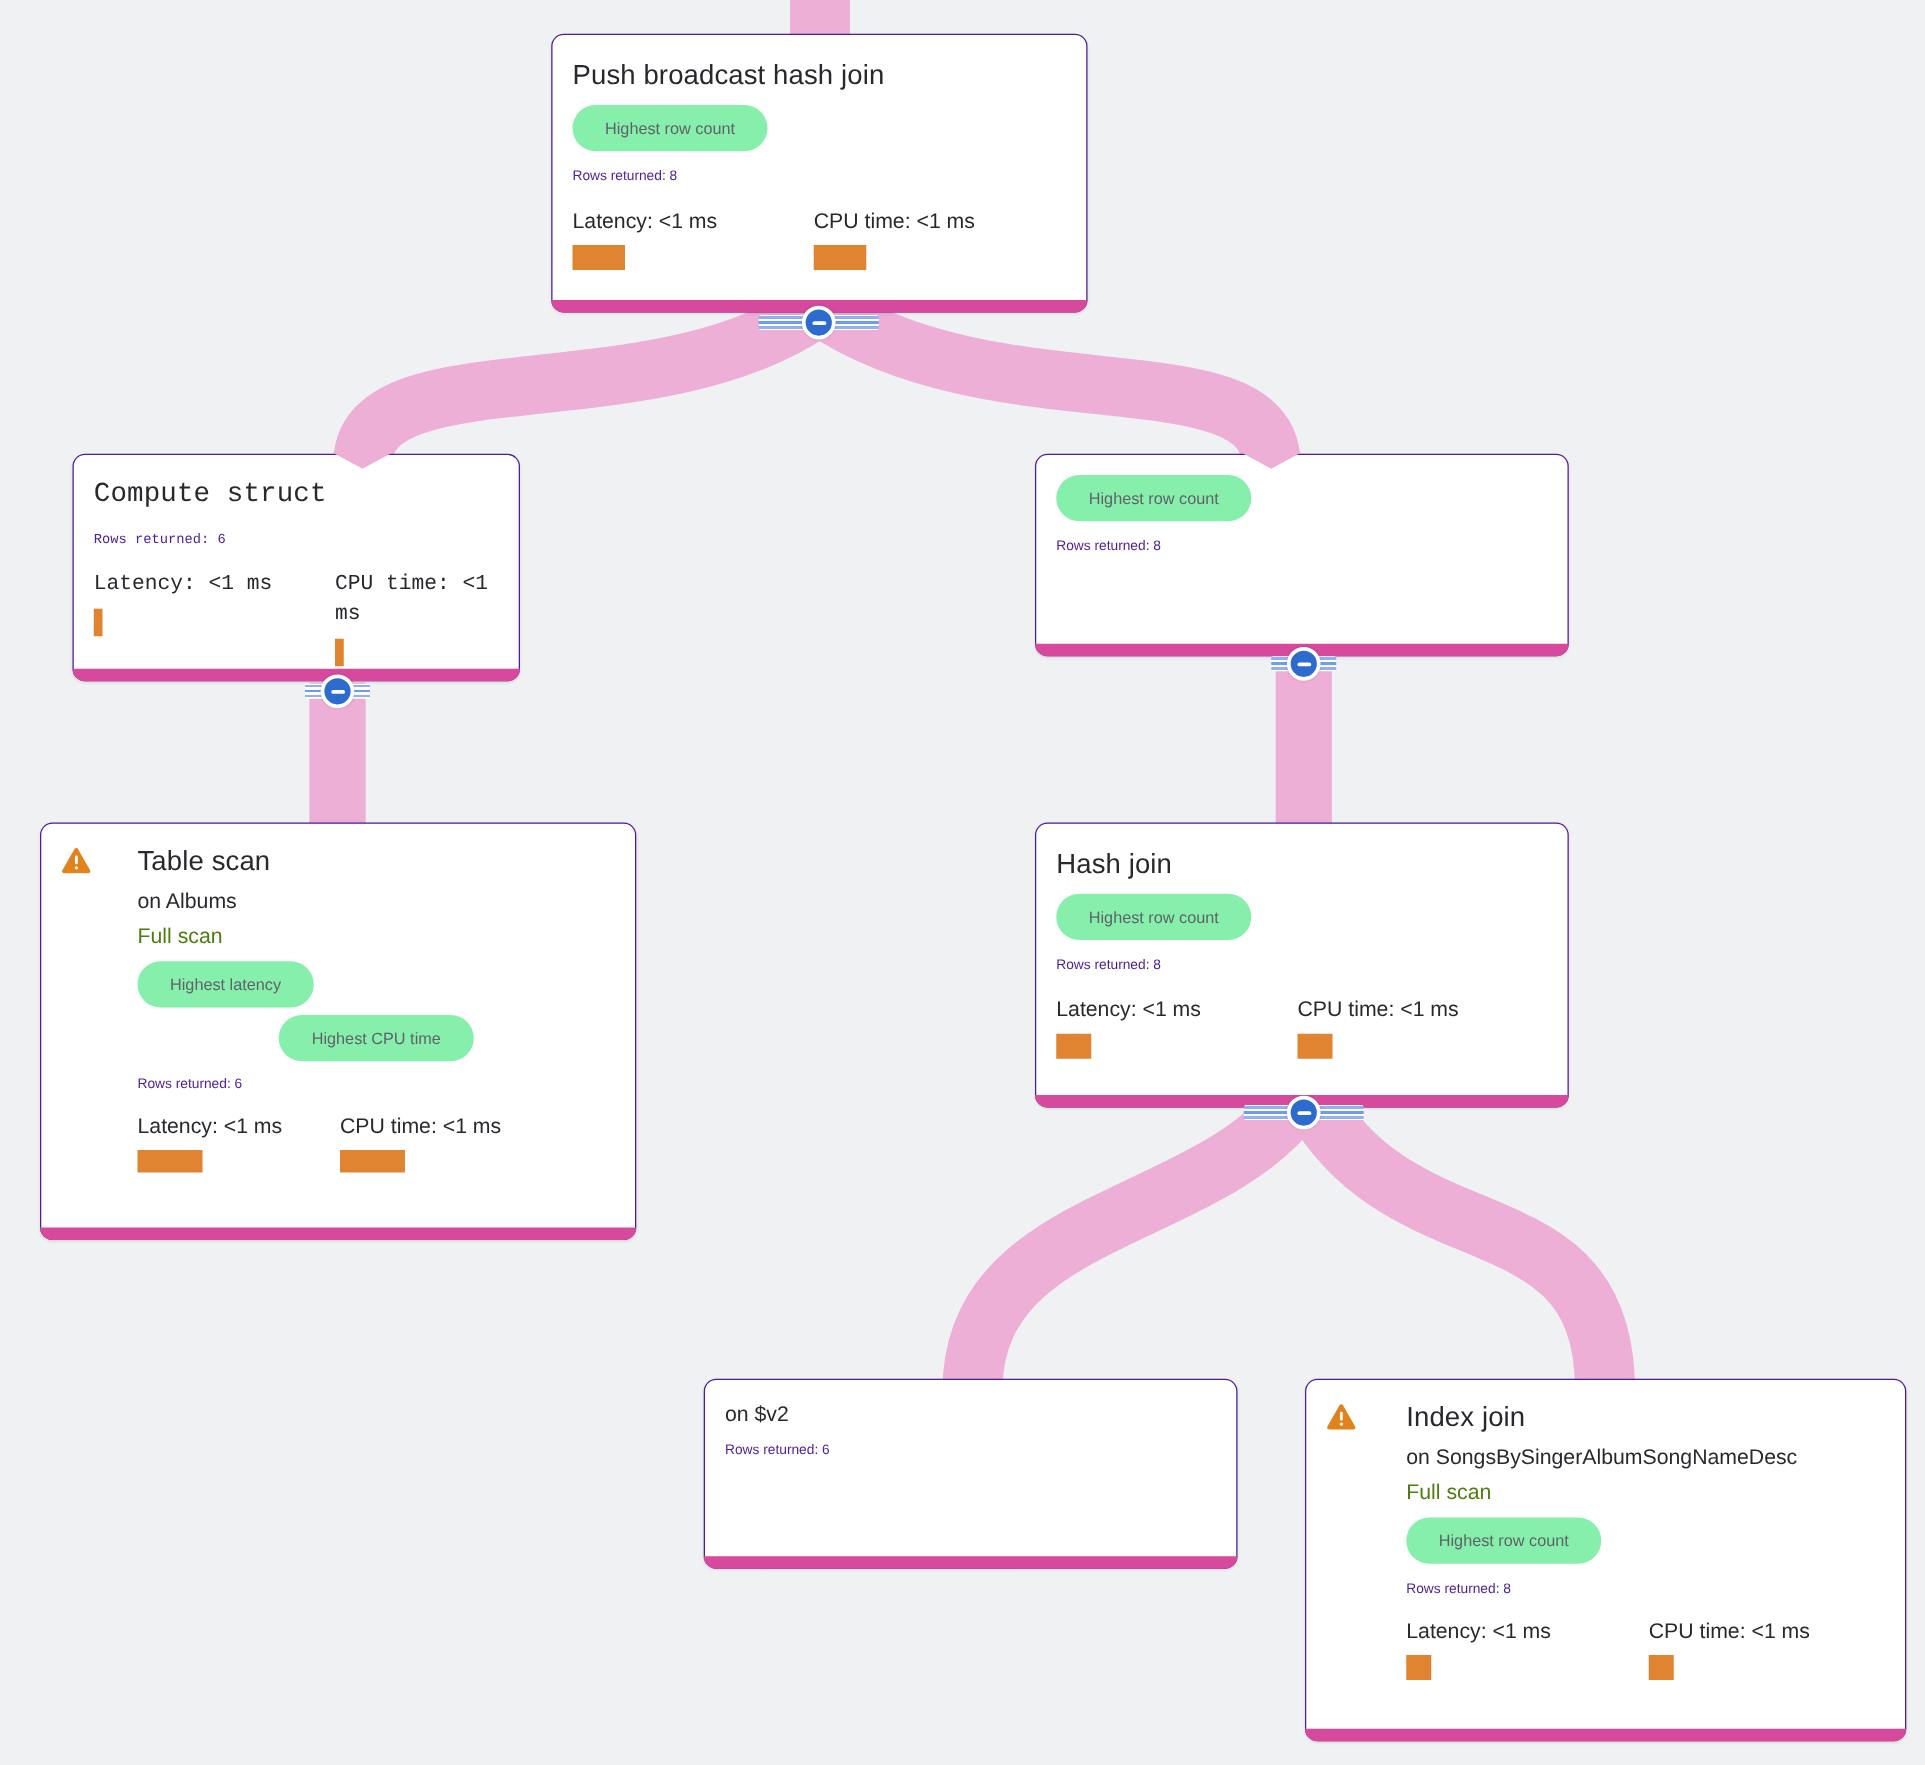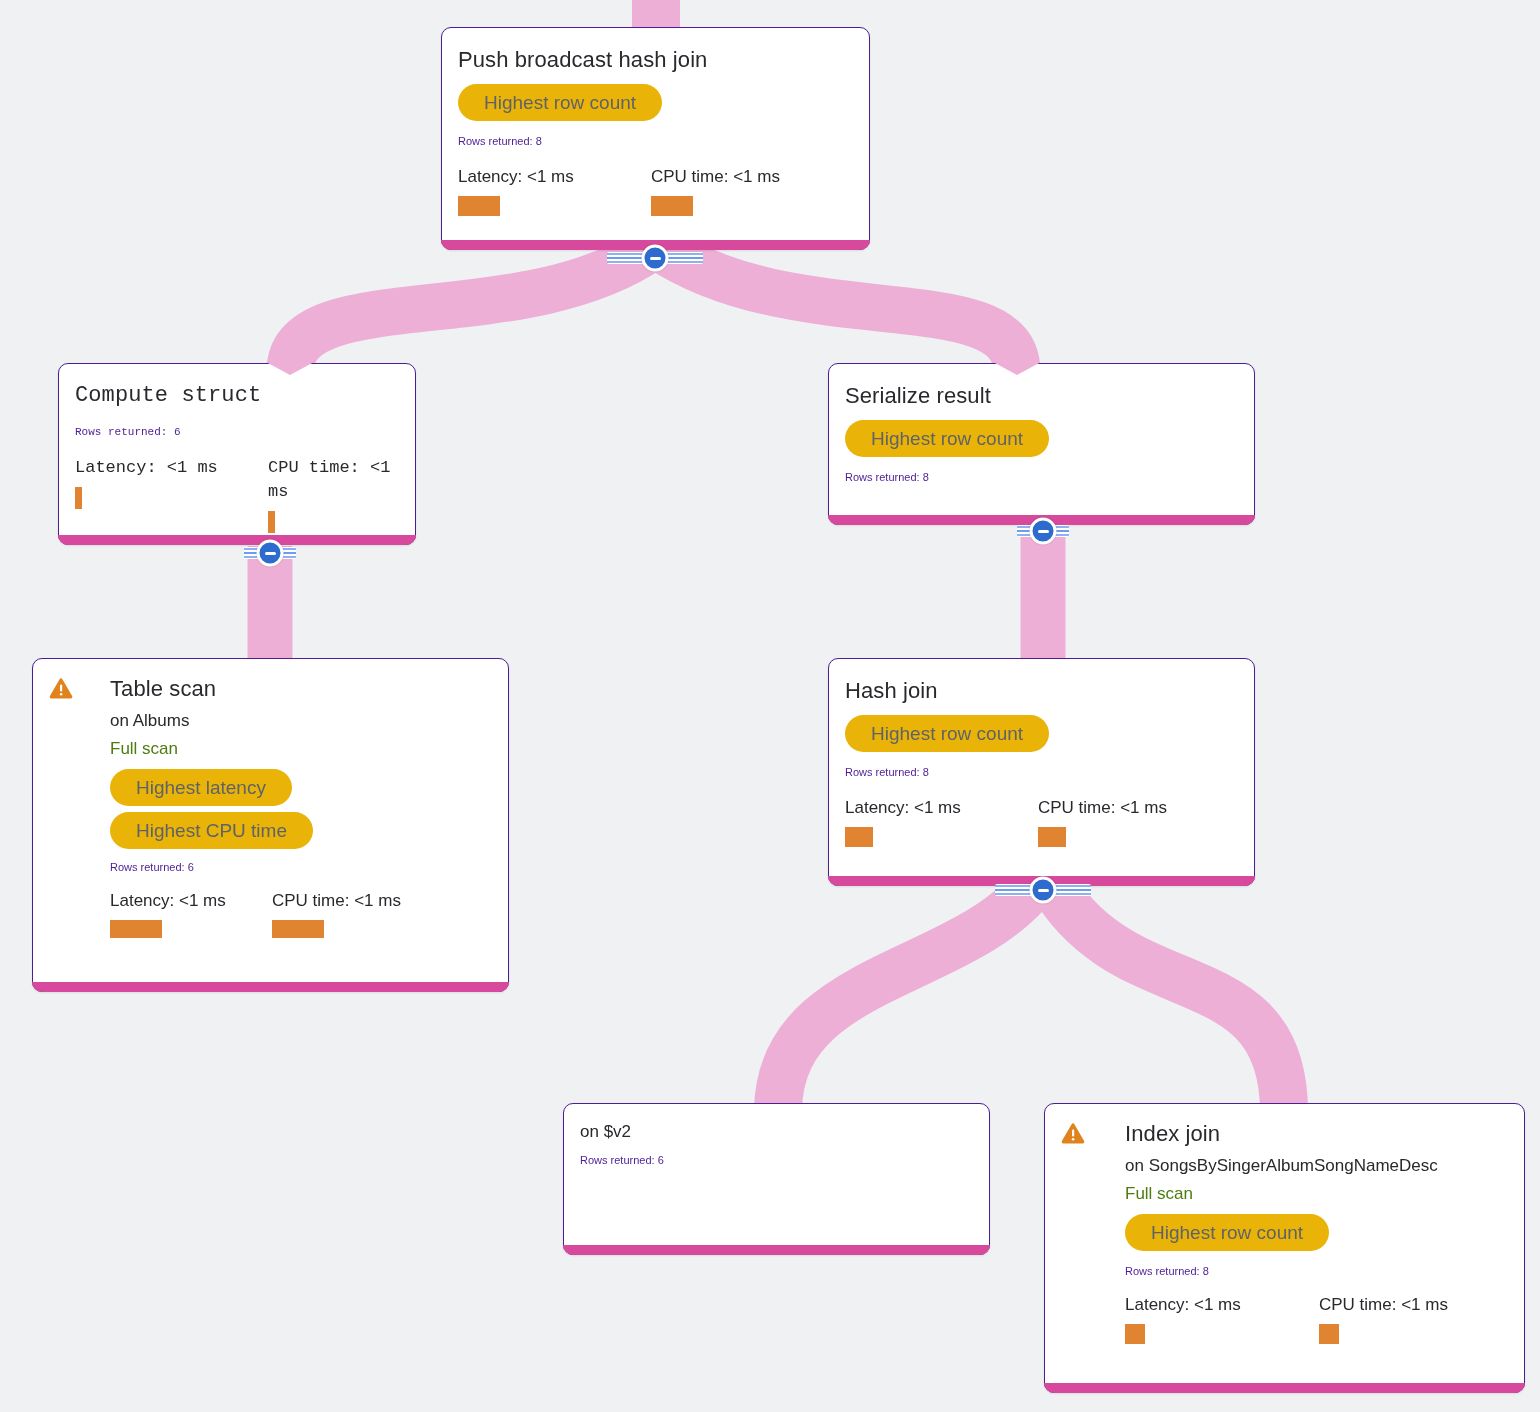--- a/index.html
+++ b/index.html
@@ -36,22 +36,22 @@
   .icon-grid .icon-cell{padding-top:5px;}
 
   .node-title{
     font-size:22px;line-height:28px;font-weight:500;color:#27292d;
     margin:2px 0 10px 0;letter-spacing:.1px;
   }
   .node-sub{font-size:17px;line-height:24px;margin:0 0 4px 0;color:#27292d;}
   .node-scan{font-size:17px;line-height:24px;margin:0 0 8px 0;color:#4d7c0f;}
   .badge-row{margin:0 0 8px 0;}
   .badge{
-    display:inline-block;background:#eab308;color:#5f6368;
-    font-size:19px;line-height:21px;padding:8px 26px;border-radius:19px;
+    display:inline-block;background:#86efac;color:#5f6368;
+    font-size:13px;line-height:21px;padding:8px 26px;border-radius:19px;
   }
   .node-rows{font-size:11px;line-height:24px;margin:2px 0 12px 0;color:#4c1d95;}
   .metrics{display:grid;grid-template-columns:193px 1fr;}
   .metrics.narrow{grid-template-columns:162px 1fr;}
   .metric-label{font-size:17px;line-height:24px;margin:0 0 7px 0;color:#27292d;}
   .metric-bar{background:#e08432;}
 
   .warning-icon{
     width:24px;height:21px;position:relative;display:inline-block;
   }
@@ -132,21 +132,20 @@
           <div class="metric-label">CPU time: &lt;1 ms</div>
           <div class="metric-bar" style="width:7px;height:22px"></div>
         </div>
       </div>
     </div>
     <div class="bottombar"></div>
   </div>
 
   <div class="card" style="left:828px;top:363px;width:427px;height:162px;">
     <div class="card-content">
-      <div class="node-title">Serialize result</div>
       <div class="badge-row"><span class="badge">Highest row count</span></div>
       <div class="node-rows">Rows returned: 8</div>
     </div>
     <div class="bottombar"></div>
   </div>
 
   <div class="card" style="left:32px;top:658px;width:477px;height:334px;">
     <div class="card-content icon-grid" style="padding-top:14px;">
       <div class="icon-cell">
         <span class="warning-icon">
@@ -155,21 +154,21 @@
             <rect x="11" y="6.4" width="2.2" height="7" rx="1" fill="#ffffff"></rect>
             <circle cx="12.1" cy="16.2" r="1.3" fill="#ffffff"></circle>
           </svg>
         </span>
       </div>
       <div>
         <div class="node-title" style="margin-bottom:6px;">Table scan</div>
         <div class="node-sub">on Albums</div>
         <div class="node-scan">Full scan</div>
         <div class="badge-row" style="margin-bottom:6px;"><span class="badge">Highest latency</span></div>
-        <div class="badge-row" style="margin-bottom:6px;"><span class="badge">Highest CPU time</span></div>
+        <div class="badge-row" style="margin-bottom:6px;text-align:center;"><span class="badge">Highest CPU time</span></div>
         <div class="node-rows" style="margin-bottom:10px;">Rows returned: 6</div>
         <div class="metrics narrow">
           <div>
             <div class="metric-label">Latency: &lt;1 ms</div>
             <div class="metric-bar" style="width:52px;height:18px"></div>
           </div>
           <div>
             <div class="metric-label">CPU time: &lt;1 ms</div>
             <div class="metric-bar" style="width:52px;height:18px"></div>
           </div>

